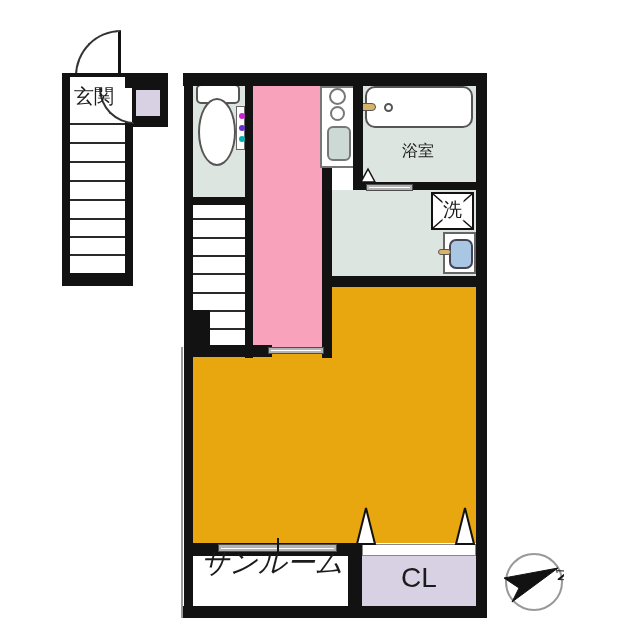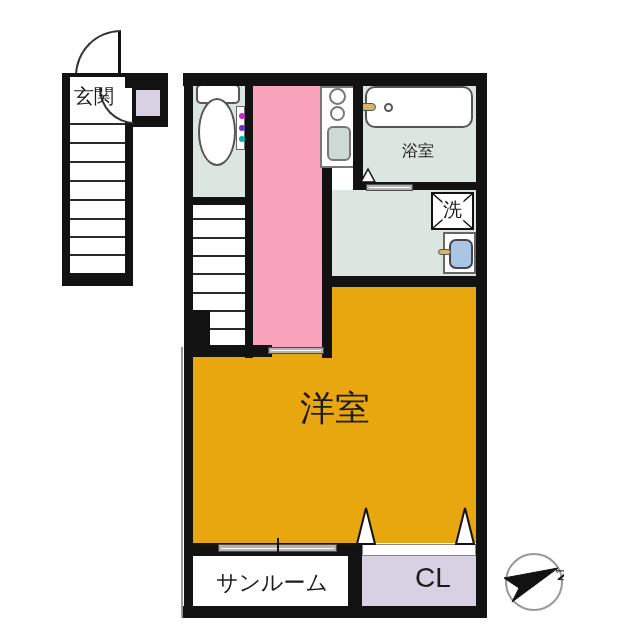--- a/index.html
+++ b/index.html
@@ -120,23 +120,22 @@
     <polygon points="8,1 15,14 1,14" fill="#fff" stroke="#121212" stroke-width="1.5"></polygon>
   </svg>
   <svg style="left:356px;top:507px;" width="20" height="38">
     <polygon points="10,1 19,37 1,37" fill="#fff" stroke="#121212" stroke-width="2"></polygon>
   </svg>
   <svg style="left:455px;top:507px;" width="20" height="38">
     <polygon points="10,1 19,37 1,37" fill="#fff" stroke="#121212" stroke-width="2"></polygon>
   </svg>
 
   <div class="label" style="left:402px;top:141px;font-size:16px;">浴室</div>
-  <div class="label center" style="left:250px;top:385px;width:170px;font-size:35px;font-weight:500;">洋室</div>
-  <div class="label center" style="left:196px;top:568px;width:152px;font-size:22px;">サンルーム</div>
-  <div class="label center" style="left:376px;top:562px;width:114px;font-size:28px;font-weight:500;">CL</div>
+  <div class="label center" style="left:196px;top:544px;width:152px;font-size:28px;font-style:italic;">サンルーム</div>
+  <div class="label center" style="left:362px;top:562px;width:114px;font-size:28px;font-weight:500;">CL</div>
 
   <svg style="left:500px;top:548px;" width="76" height="66">
     <circle cx="34" cy="34" r="28" fill="none" stroke="#999" stroke-width="2"></circle>
     <polygon points="58,20 4,30 19,40 12,54" fill="#121212" stroke="#121212" stroke-linejoin="round"></polygon>
     <text x="62" y="26" font-size="17" font-family="DejaVu Serif, serif" font-style="italic" fill="#121212" transform="rotate(80 62 20)">N</text>
   </svg>
 
 </div>
 
 </body></html>

